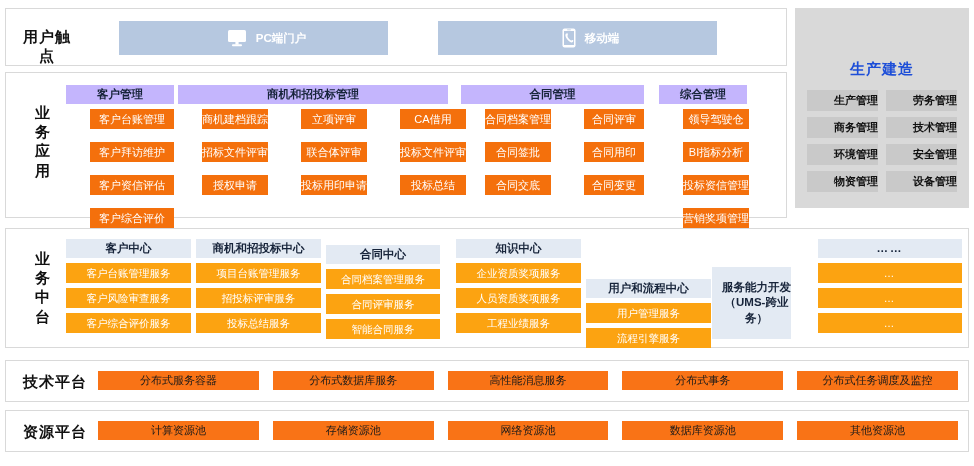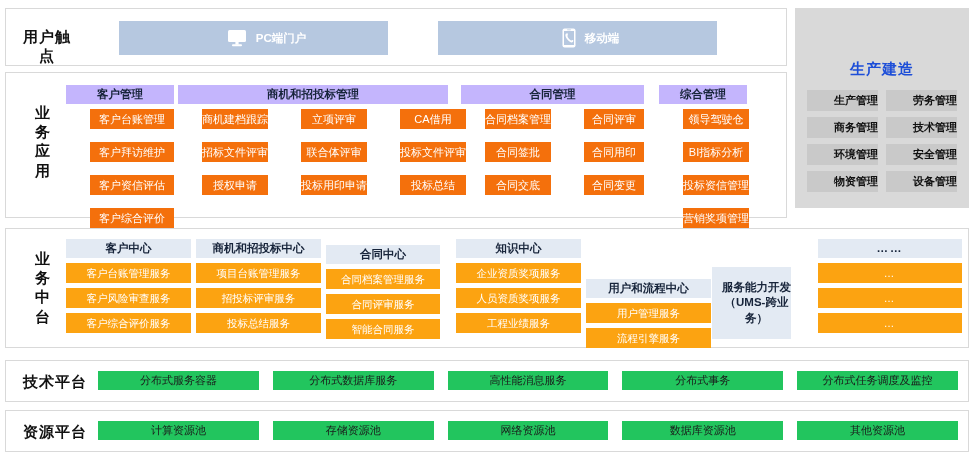--- a/index.html
+++ b/index.html
@@ -124,21 +124,21 @@
 
   
   #tech-panel{left:5px;top:360px;width:964px;height:42px;}
   #res-panel{left:5px;top:410px;width:964px;height:42px;}
   .flatrow{
     position:absolute;left:92px;top:10px;right:10px;
     display:flex;gap:14px;
   }
   .flat-tile{
     flex:1;
-    background:#22c55e;
+    background:#f97316;
     color:#1a1a1a;
     font-size:11px;
     text-align:center;
     height:19px;line-height:19px;
     white-space:nowrap;
   }
 </style>
 </head>
 <body>
 

